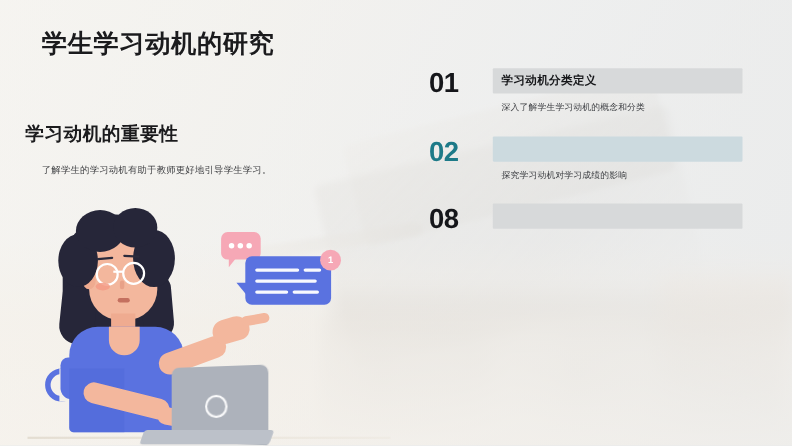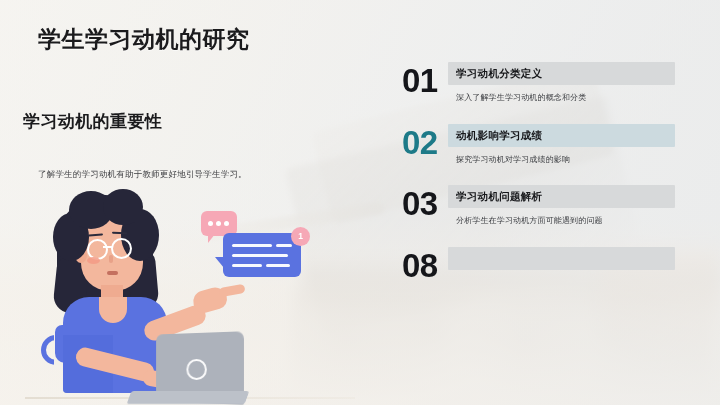--- a/index.html
+++ b/index.html
@@ -65,30 +65,30 @@
     position:absolute;left:38px;top:24px;
     font-size:23px;font-weight:700;color:#1b1b1d;letter-spacing:.5px;
     text-shadow:0 1px 1px rgba(255,255,255,.6);
     text-align:center;
   }
   .subtitle{
     position:absolute;left:23px;top:110px;
     font-size:17px;font-weight:700;color:#1b1b1d;letter-spacing:.4px;
   }
   .lede{
-    position:absolute;left:38px;top:168px;width:275px;
+    position:absolute;left:38px;top:148px;width:275px;
     font-size:8.5px;font-weight:400;color:#3e3f42;letter-spacing:.2px;line-height:1.5;
   }
 
   
   .list{position:absolute;left:390px;top:62px;width:300px;}
   .item{position:relative;height:61.5px;}
   .item .num{
-    position:absolute;left:12px;top:2px;width:52px;
-    font-size:33px;font-weight:700;letter-spacing:-.5px;color:#15161a;line-height:1;
+    position:absolute;left:0;top:2px;width:52px;
+    font-size:25px;font-weight:700;letter-spacing:-.5px;color:#15161a;line-height:1;
   }
   .item.accent .num{color:#1d7a88;}
   .item .bar{
     position:absolute;left:58px;top:0;width:227px;height:23px;
     background:#d7d9da;border-radius:1px;
   }
   .item.accent .bar{background:#ccdadf;}
   .item .head{
     position:absolute;left:66px;top:4px;
     font-size:10.5px;font-weight:700;color:#16171a;letter-spacing:.3px;line-height:15px;
@@ -248,30 +248,23 @@
     <div class="item">
       <div class="num">01</div>
       <div class="bar"></div>
       <div class="head">学习动机分类定义</div>
       <div class="desc">深入了解学生学习动机的概念和分类</div>
     </div>
 
     <div class="item accent">
       <div class="num">02</div>
       <div class="bar"></div>
-      <div class="head">动机影响学习成绩</div>
       <div class="desc">探究学习动机对学习成绩的影响</div>
     </div>
 
-    <div class="item">
-      <div class="num">03</div>
-      <div class="bar"></div>
-      <div class="head">学习动机问题解析</div>
-      <div class="desc">分析学生在学习动机方面可能遇到的问题</div>
-    </div>
 
 
     <div class="item">
       <div class="num">08</div>
       <div class="bar"></div>
     </div>
 
   </div>
 </div>
 

